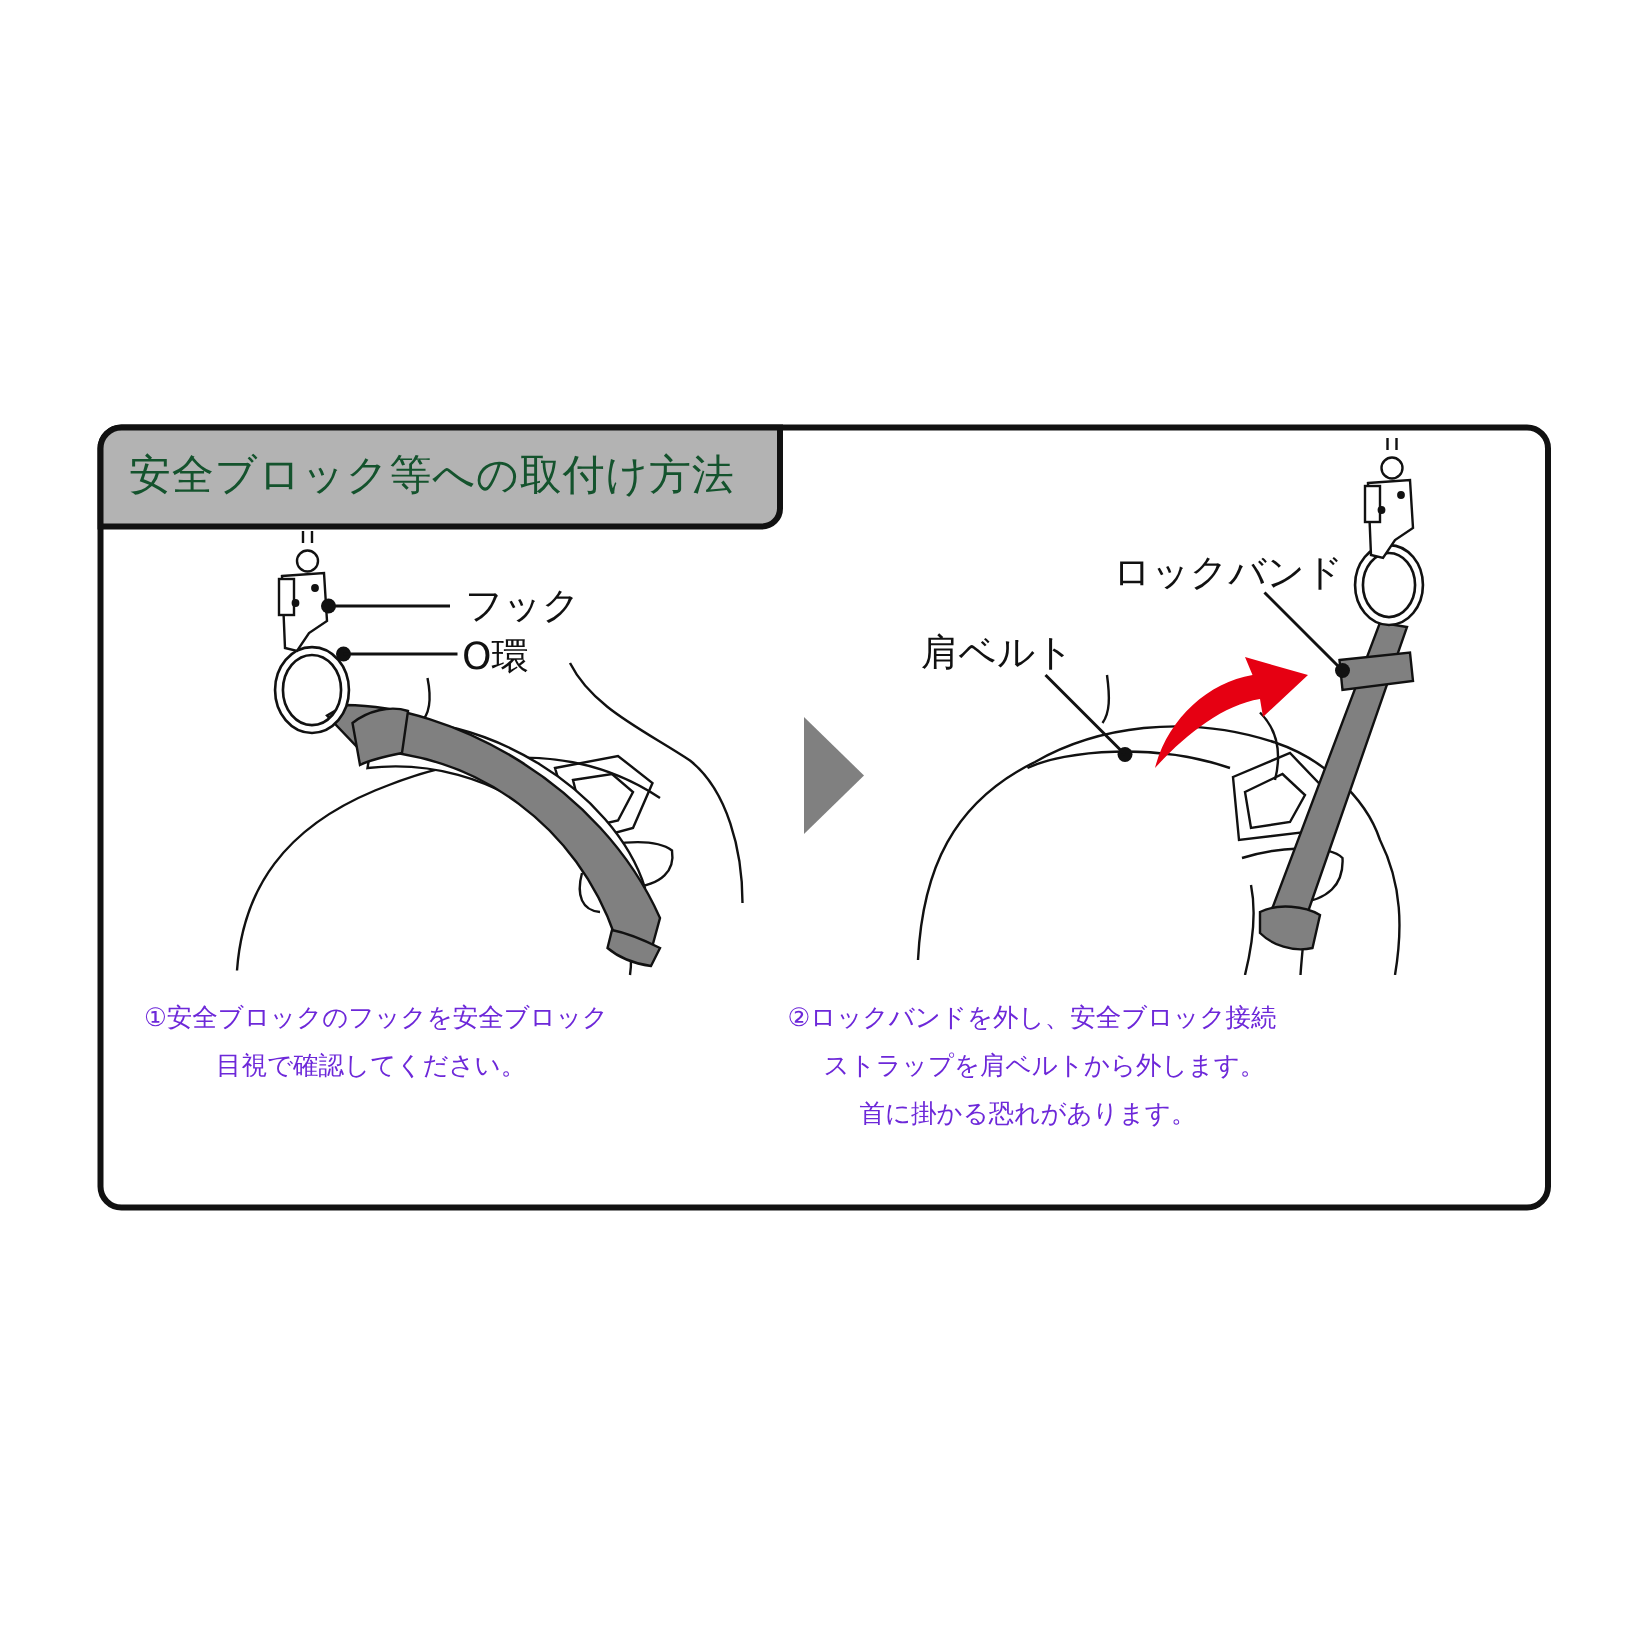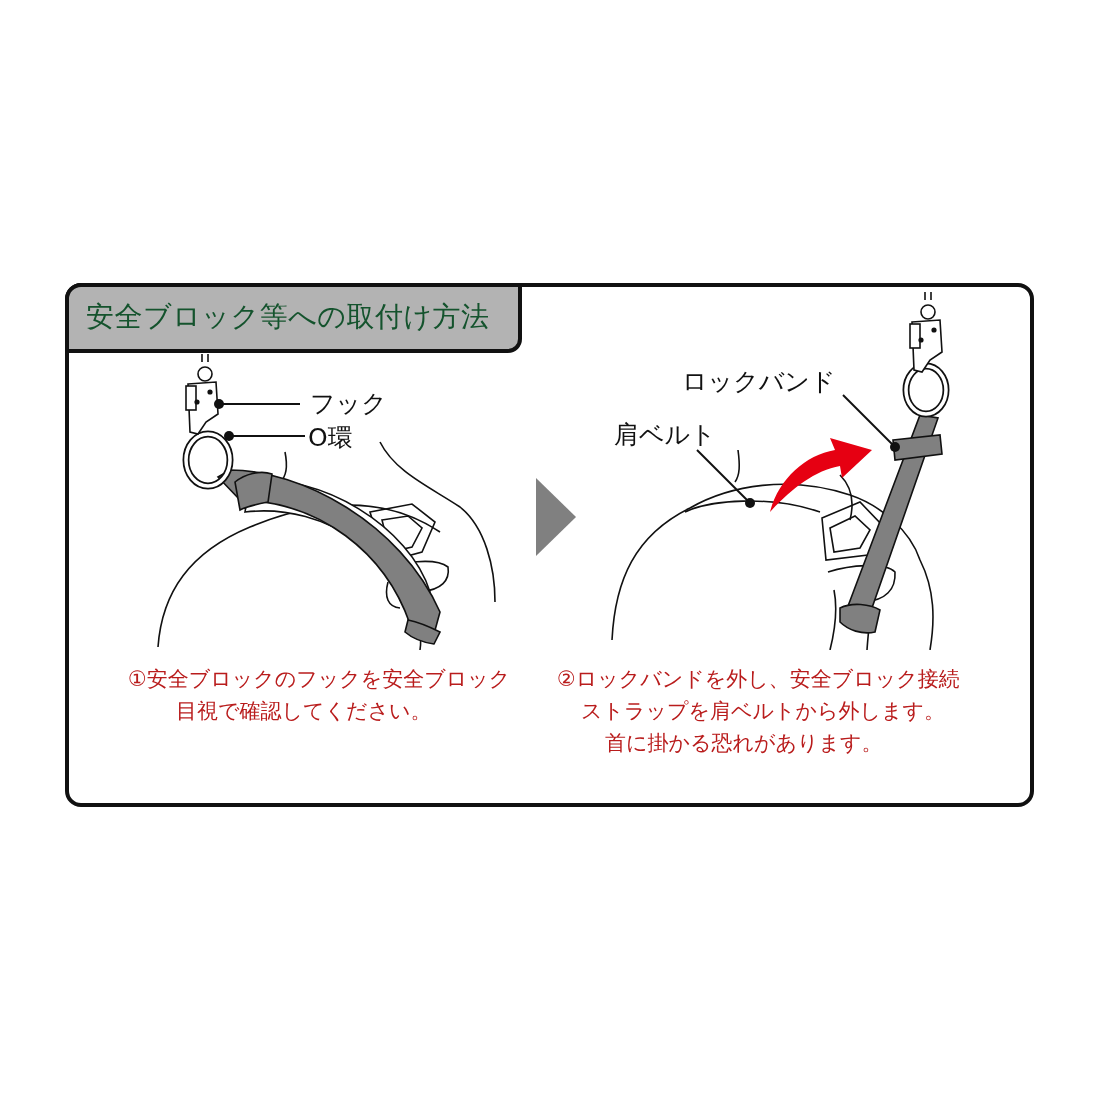--- a/index.html
+++ b/index.html
@@ -7,21 +7,21 @@
          font-family: "DejaVu Sans", "Liberation Sans", sans-serif; color: #1a1a1a; }
   .frame { position: absolute; left: 65px; top: 283px; width: 961px; height: 516px;
            border: 4px solid #111; border-radius: 16px; background: #fff; box-sizing: content-box; }
   .tab { position: absolute; left: 65px; top: 283px; width: 449px; height: 62px;
          background: #b3b3b3; border: 4px solid #111; border-radius: 16px 0 14px 0;
          box-sizing: content-box; }
   .tab-title { position: absolute; left: 86px; top: 293px; font-size: 28px; line-height: 48px;
                letter-spacing: 0.5px; color: #14532d; white-space: nowrap; }
   .illus { position: absolute; }
   .label { position: absolute; font-size: 25px; color: #111; white-space: nowrap; line-height: 30px; }
-  .caption { position: absolute; font-size: 21px; line-height: 32px; color: #b91c1c; white-space: nowrap; margin-left: 32px; }
+  .caption { position: absolute; font-size: 17px; line-height: 32px; color: #6d28d9; white-space: nowrap; }
   .caption .ln { display: block; }
   .indent1 { padding-left: 24px; }
   .indent2 { padding-left: 48px; }
 </style>
 </head>
 <body>
 
 <div class="frame"></div>
 <div class="tab"></div>
 <div class="tab-title">安全ブロック等への取付け方法</div>
@@ -104,21 +104,21 @@
   </g>
 
   <path d="M180 222 C 188 190, 215 165, 245 160 L 240 148 L 282 160 L 252 188 L 250 176 C 225 180, 200 200, 180 222 Z" fill="#e60012"></path>
 
   <circle cx="305" cy="157" r="5" fill="#111"></circle>
   <line x1="305" y1="157" x2="253" y2="105" stroke="#111" stroke-width="2"></line>
   <circle cx="160" cy="213" r="5" fill="#111"></circle>
   <line x1="160" y1="213" x2="107" y2="160" stroke="#111" stroke-width="2"></line>
 </svg>
 
-<div class="label" style="left:682px; top:367px;">ロックバンド</div>
+<div class="label" style="left:742px; top:367px;">ロックバンド</div>
 <div class="label" style="left:614px; top:420px;">肩ベルト</div>
 
 <div class="caption" style="left:96px; top:663px;">
   <span class="ln">①安全ブロックのフックを安全ブロック</span>
   <span class="ln indent2">目視で確認してください。</span>
 </div>
 
 <div class="caption" style="left:525px; top:663px;">
   <span class="ln">②ロックバンドを外し、安全ブロック接続</span>
   <span class="ln indent1">ストラップを肩ベルトから外します。</span>

